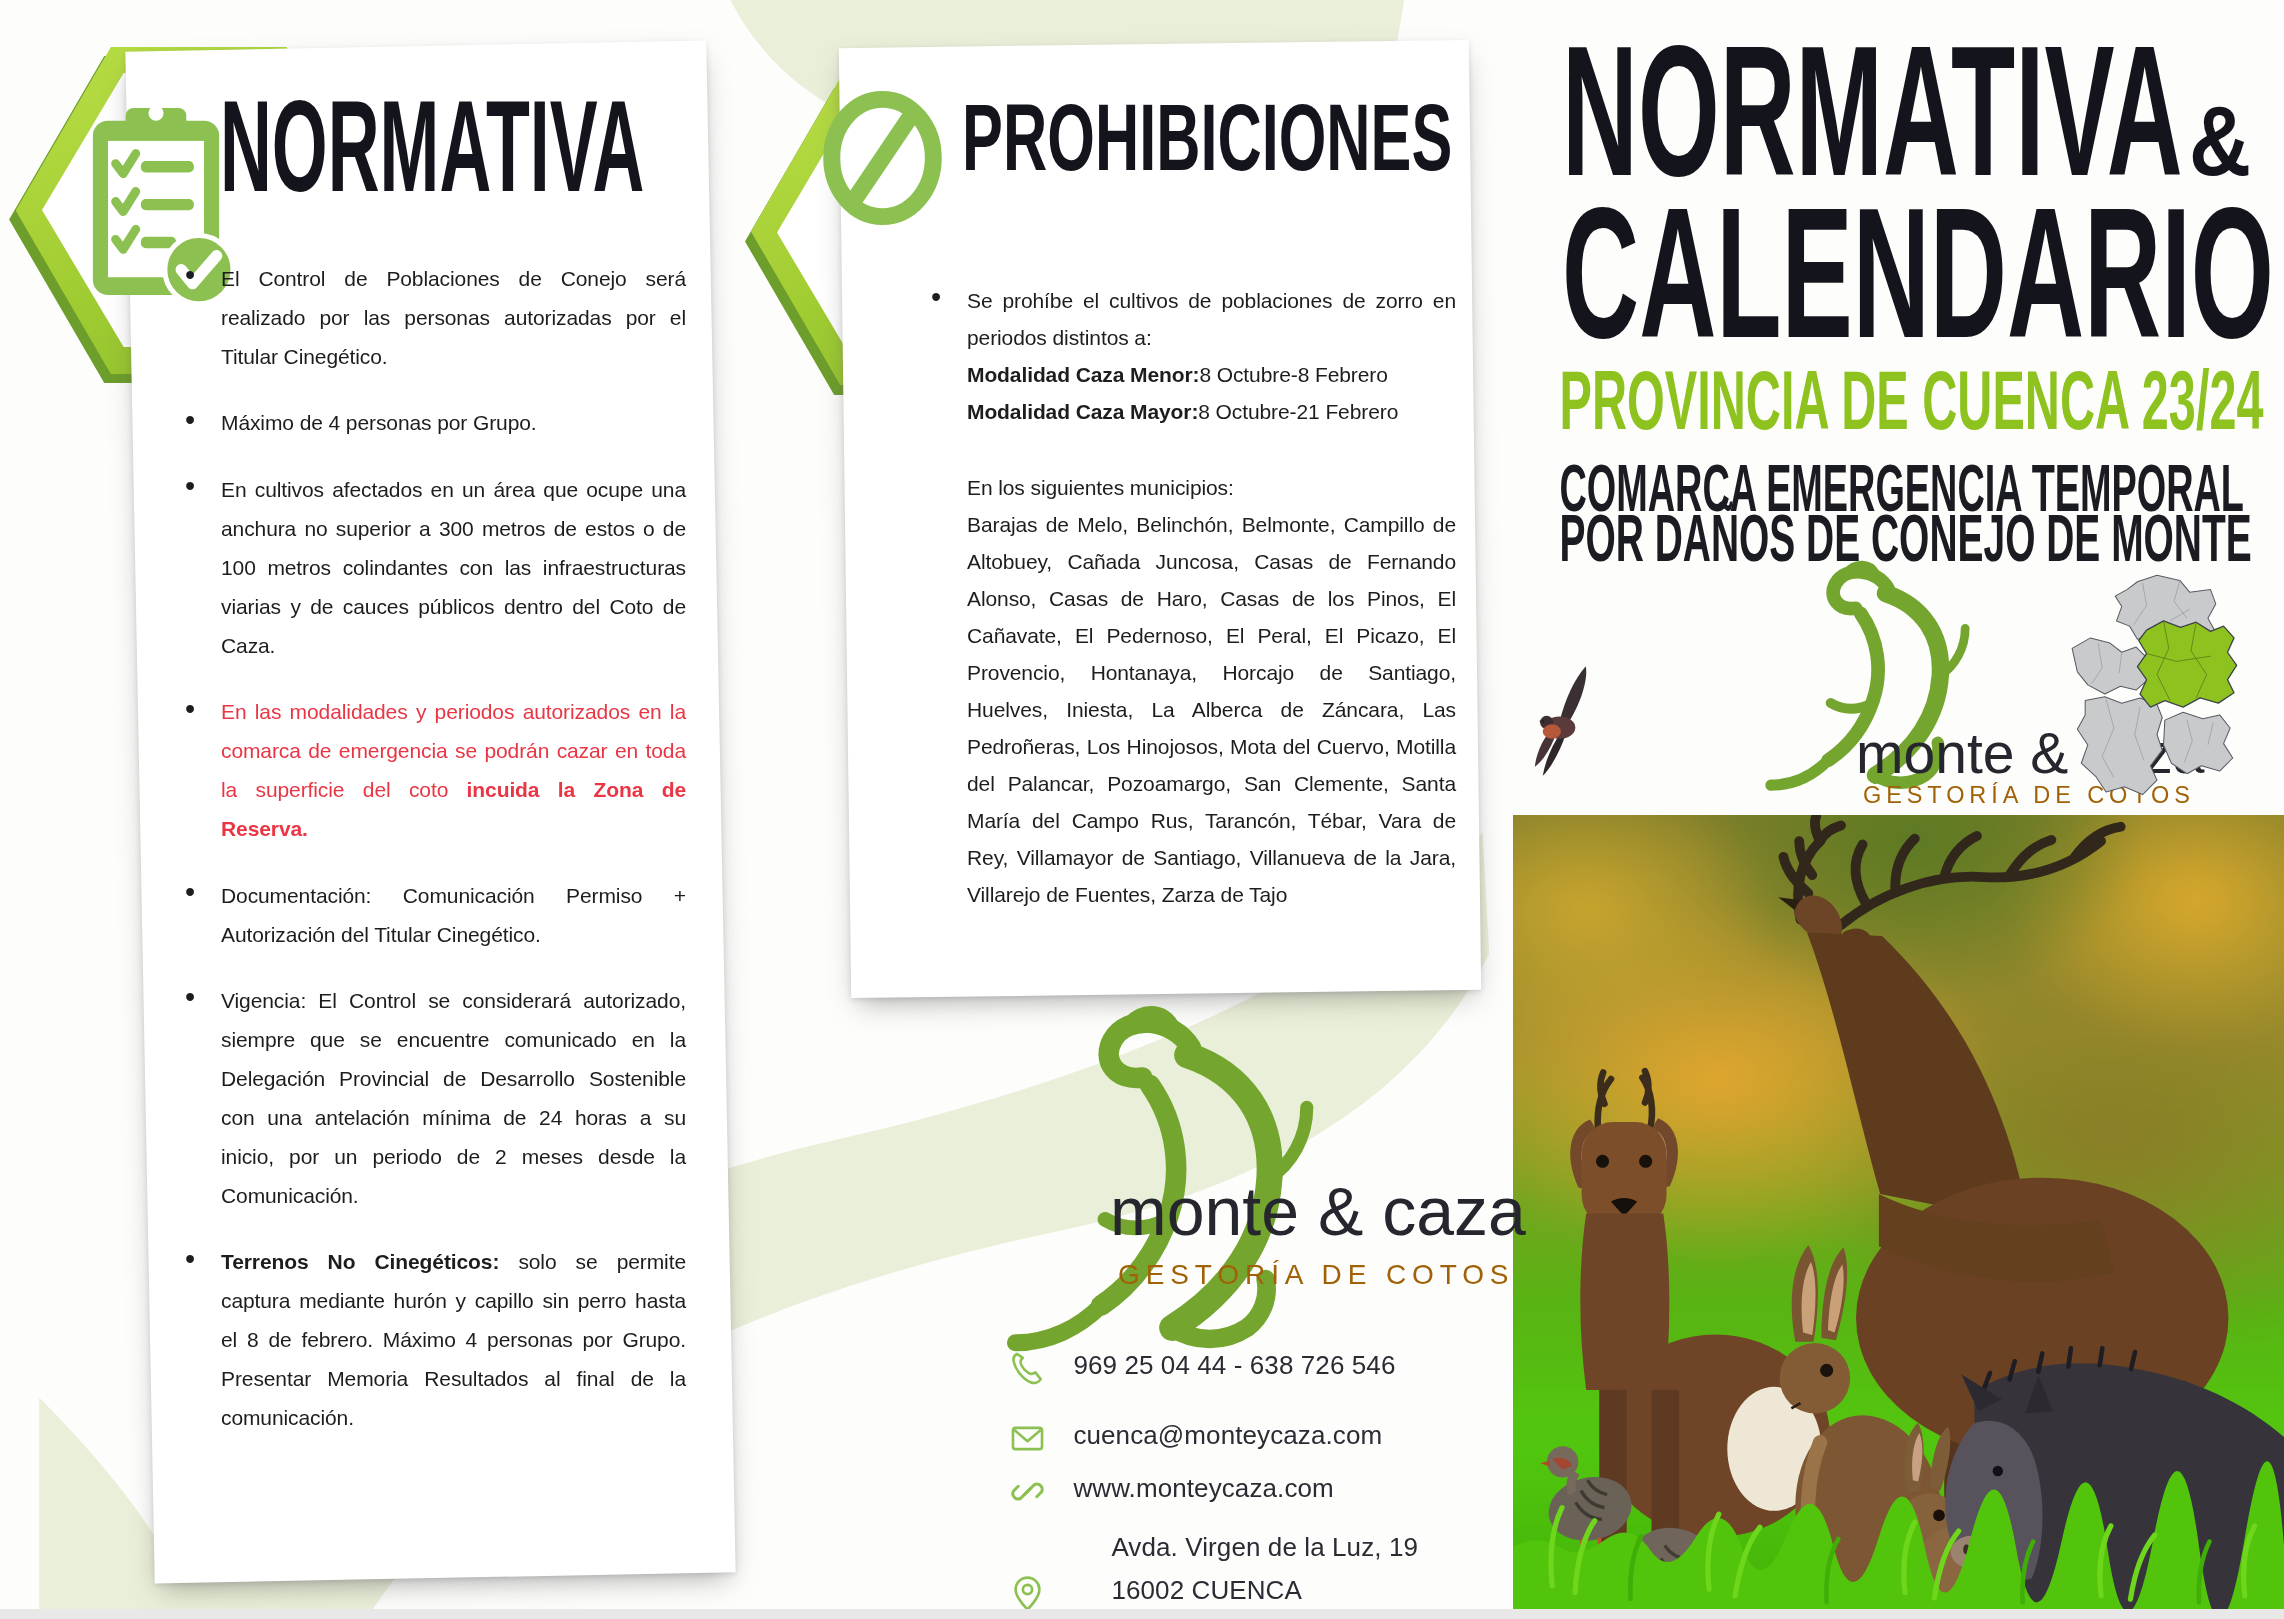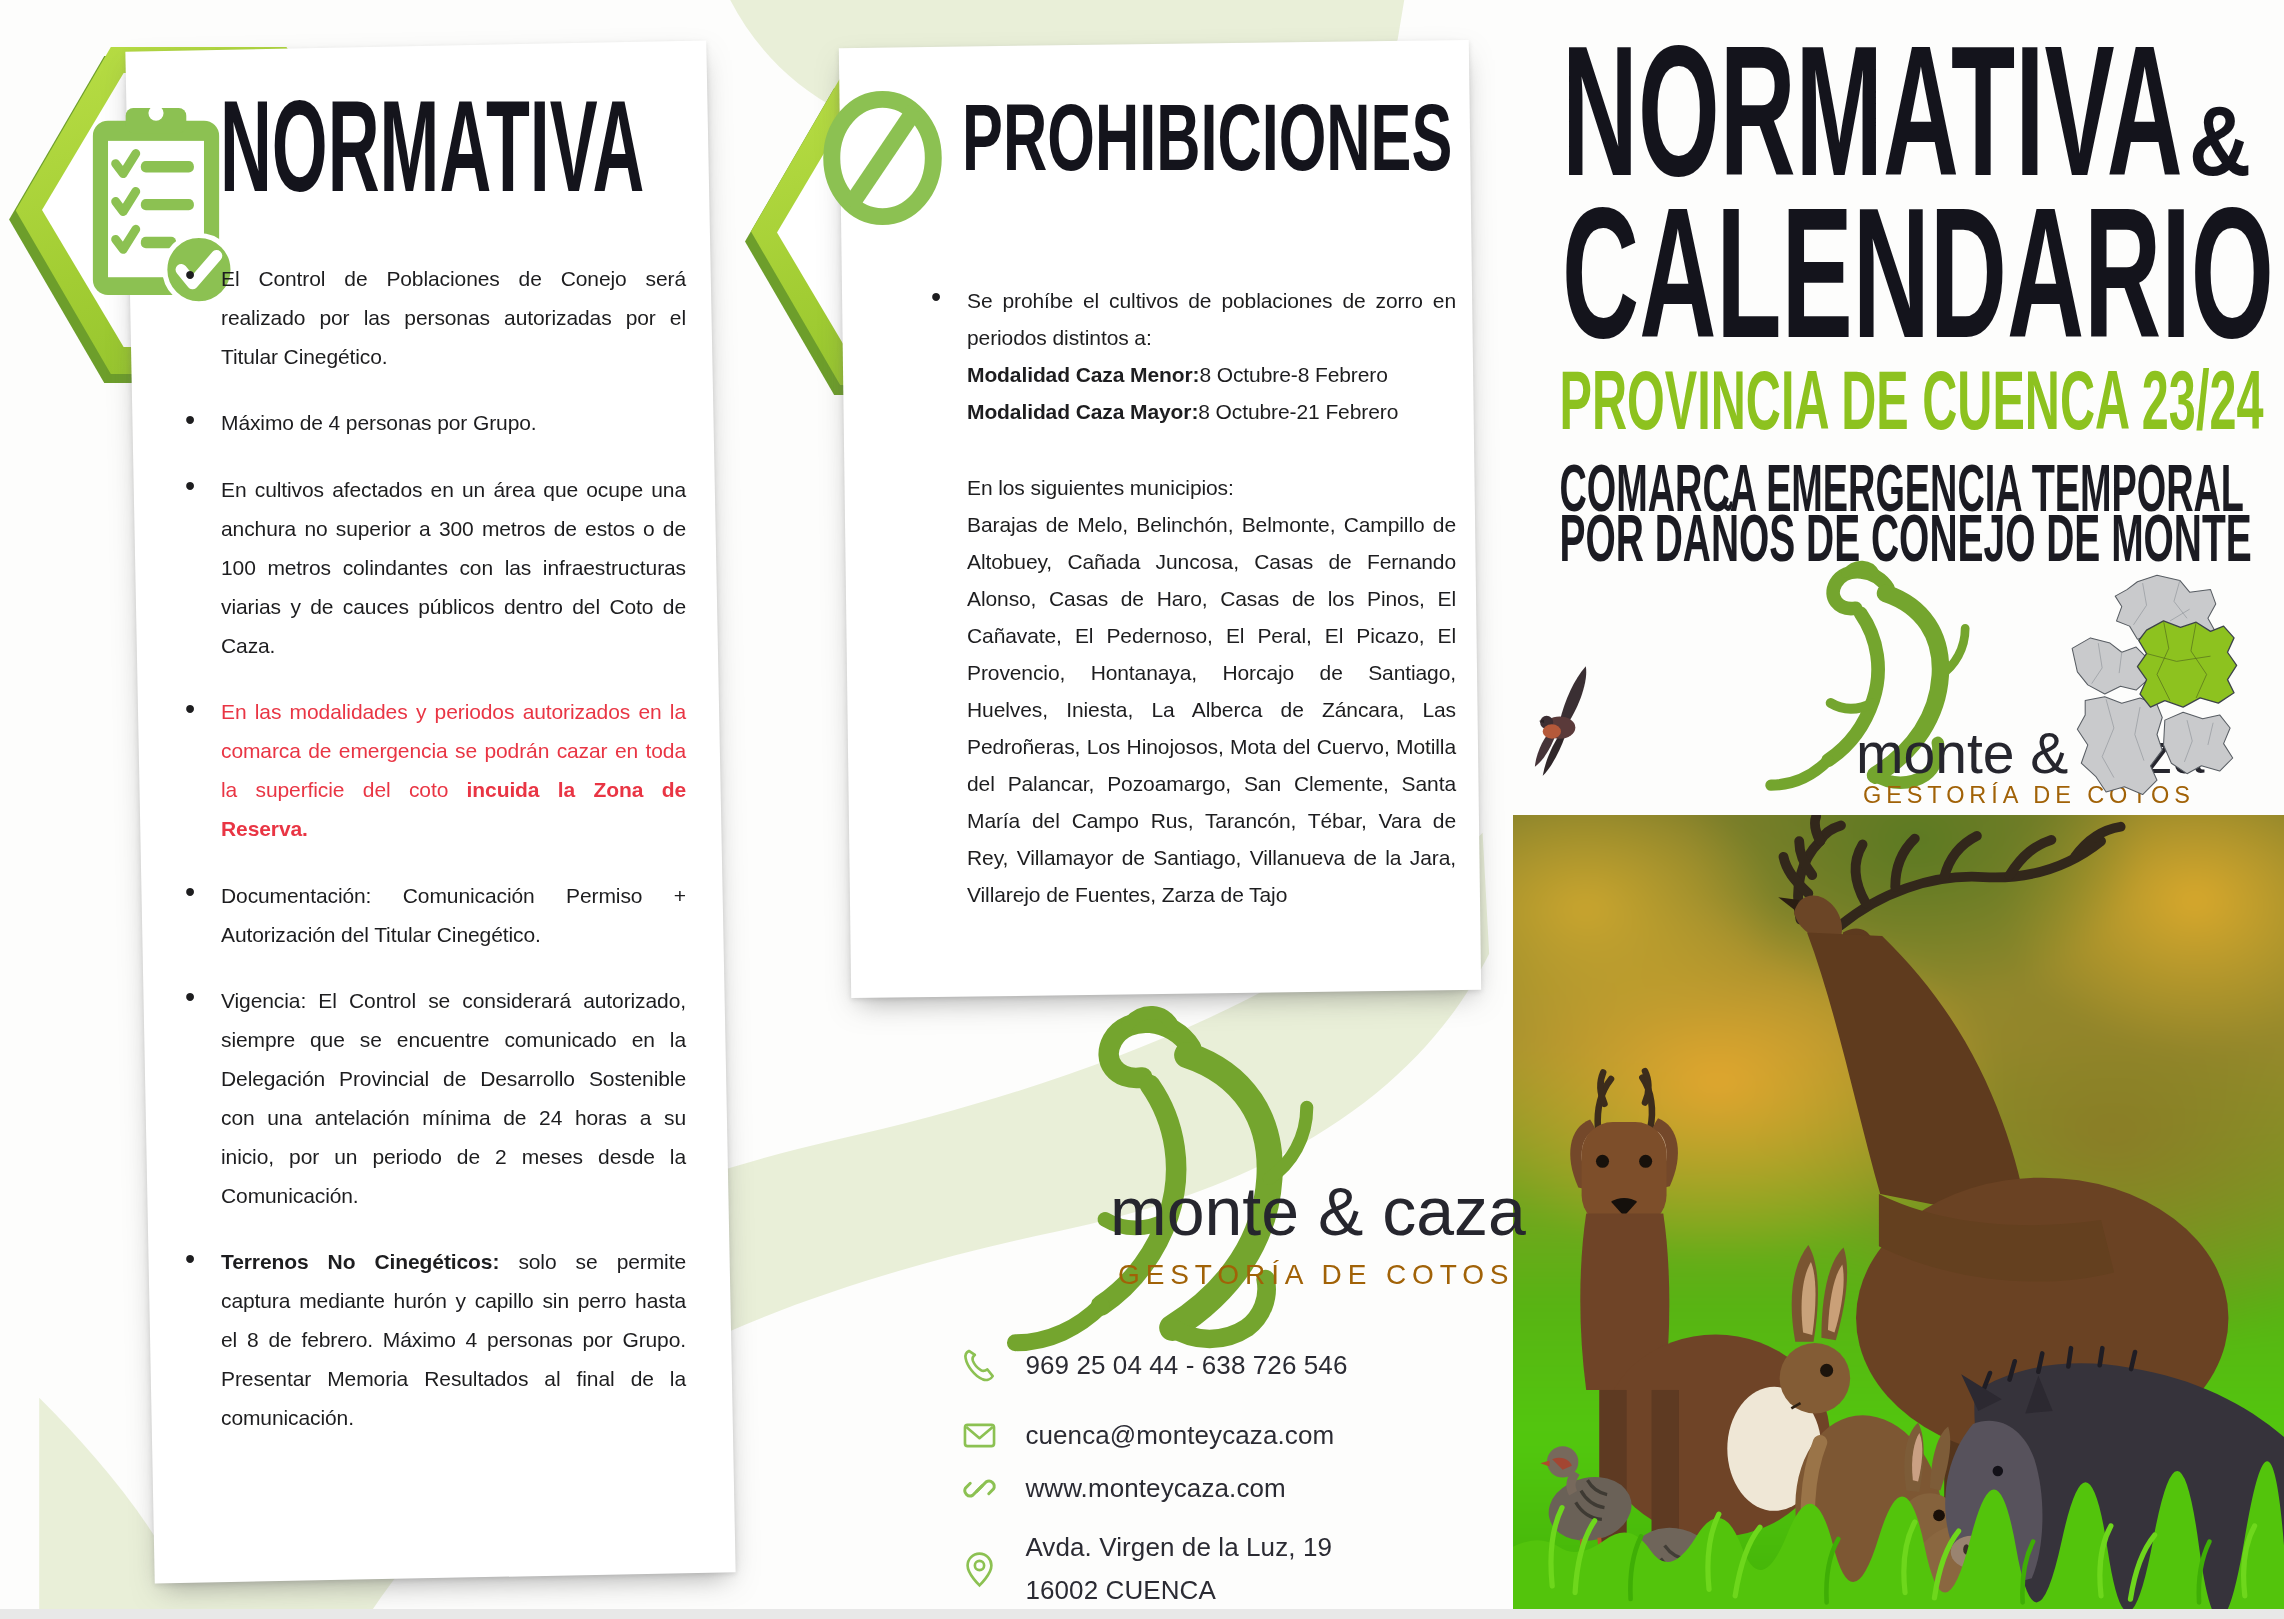--- a/index.html
+++ b/index.html
@@ -35,21 +35,21 @@
   .red b{color:#e93544;}
   b{font-weight:bold;}
 
   .mid-block{font-size:21px;line-height:37px;letter-spacing:-0.1px;text-align:justify;text-align-last:left;}
 
   
   .logo-name{color:#26262e;letter-spacing:0px;white-space:nowrap;}
   .logo-tag{color:#a16207;white-space:nowrap;font-weight:400;}
 
   
-  .c-row{position:absolute;left:961px;display:flex;align-items:center;}
+  .c-row{position:absolute;left:1009px;display:flex;align-items:flex-end;}
   .c-icon{width:37px;height:37px;flex:0 0 37px;margin-right:27.4px;}
   .c-text{font-size:26px;line-height:43px;color:#2b2b33;letter-spacing:0.1px;}
 
   
   .photo{left:1513px;top:815px;width:771px;height:805px;overflow:hidden;z-index:2;}
   .photo-bg{position:absolute;left:-26px;top:-26px;width:823px;height:857px;filter:blur(10.5px);
     background:
       radial-gradient(274px 196px at 12% 14%, #caa52e 0%, rgba(202,165,46,0) 70%),
       radial-gradient(327px 235px at 52% 6%,  #5c7a22 0%, rgba(92,122,34,0) 70%),
       radial-gradient(281px 216px at 86% 13%, #d8a82c 0%, rgba(216,168,44,0) 70%),
@@ -170,21 +170,21 @@
   </div>
   <div class="c-row content" style="top:1467px;">
     <svg class="c-icon" viewBox="0 0 56 56">
       <g fill="none" stroke="#8cc152" stroke-width="4.5" stroke-linecap="round">
         <path d="M24,32 L38,18 a8,8 0 0 1 11,11 L42,36"></path>
         <path d="M32,24 L18,38 a8,8 0 0 1 -11,-11 L14,20"></path>
       </g>
     </svg>
     <span class="c-text">www.monteycaza.com</span>
   </div>
-  <div class="c-row content" style="top:1526px;">
+  <div class="c-row content" style="top:1526px;gap:38px;">
     <svg class="c-icon" viewBox="0 0 56 56">
       <path d="M28,4 C18,4 10,12 10,22 C10,35 28,52 28,52 C28,52 46,35 46,22 C46,12 38,4 28,4 Z" fill="none" stroke="#8cc152" stroke-width="4"></path>
       <circle cx="28" cy="22" r="7" fill="none" stroke="#8cc152" stroke-width="4"></circle>
     </svg>
     <span class="c-text"><span>Avda. Virgen de la Luz, 19</span><br><span>16002 CUENCA</span></span>
   </div>
 
   <svg class="abs content" style="left:1554px;top:33px;" width="730" height="542" viewBox="0 0 1117 830">
     <text x="12" y="218" font-size="285" font-weight="bold" fill="#14141c" textLength="950" lengthAdjust="spacingAndGlyphs">NORMATIVA</text>
     <text x="972" y="218" font-size="150" font-weight="bold" fill="#14141c" textLength="95" lengthAdjust="spacingAndGlyphs">&amp;</text>

